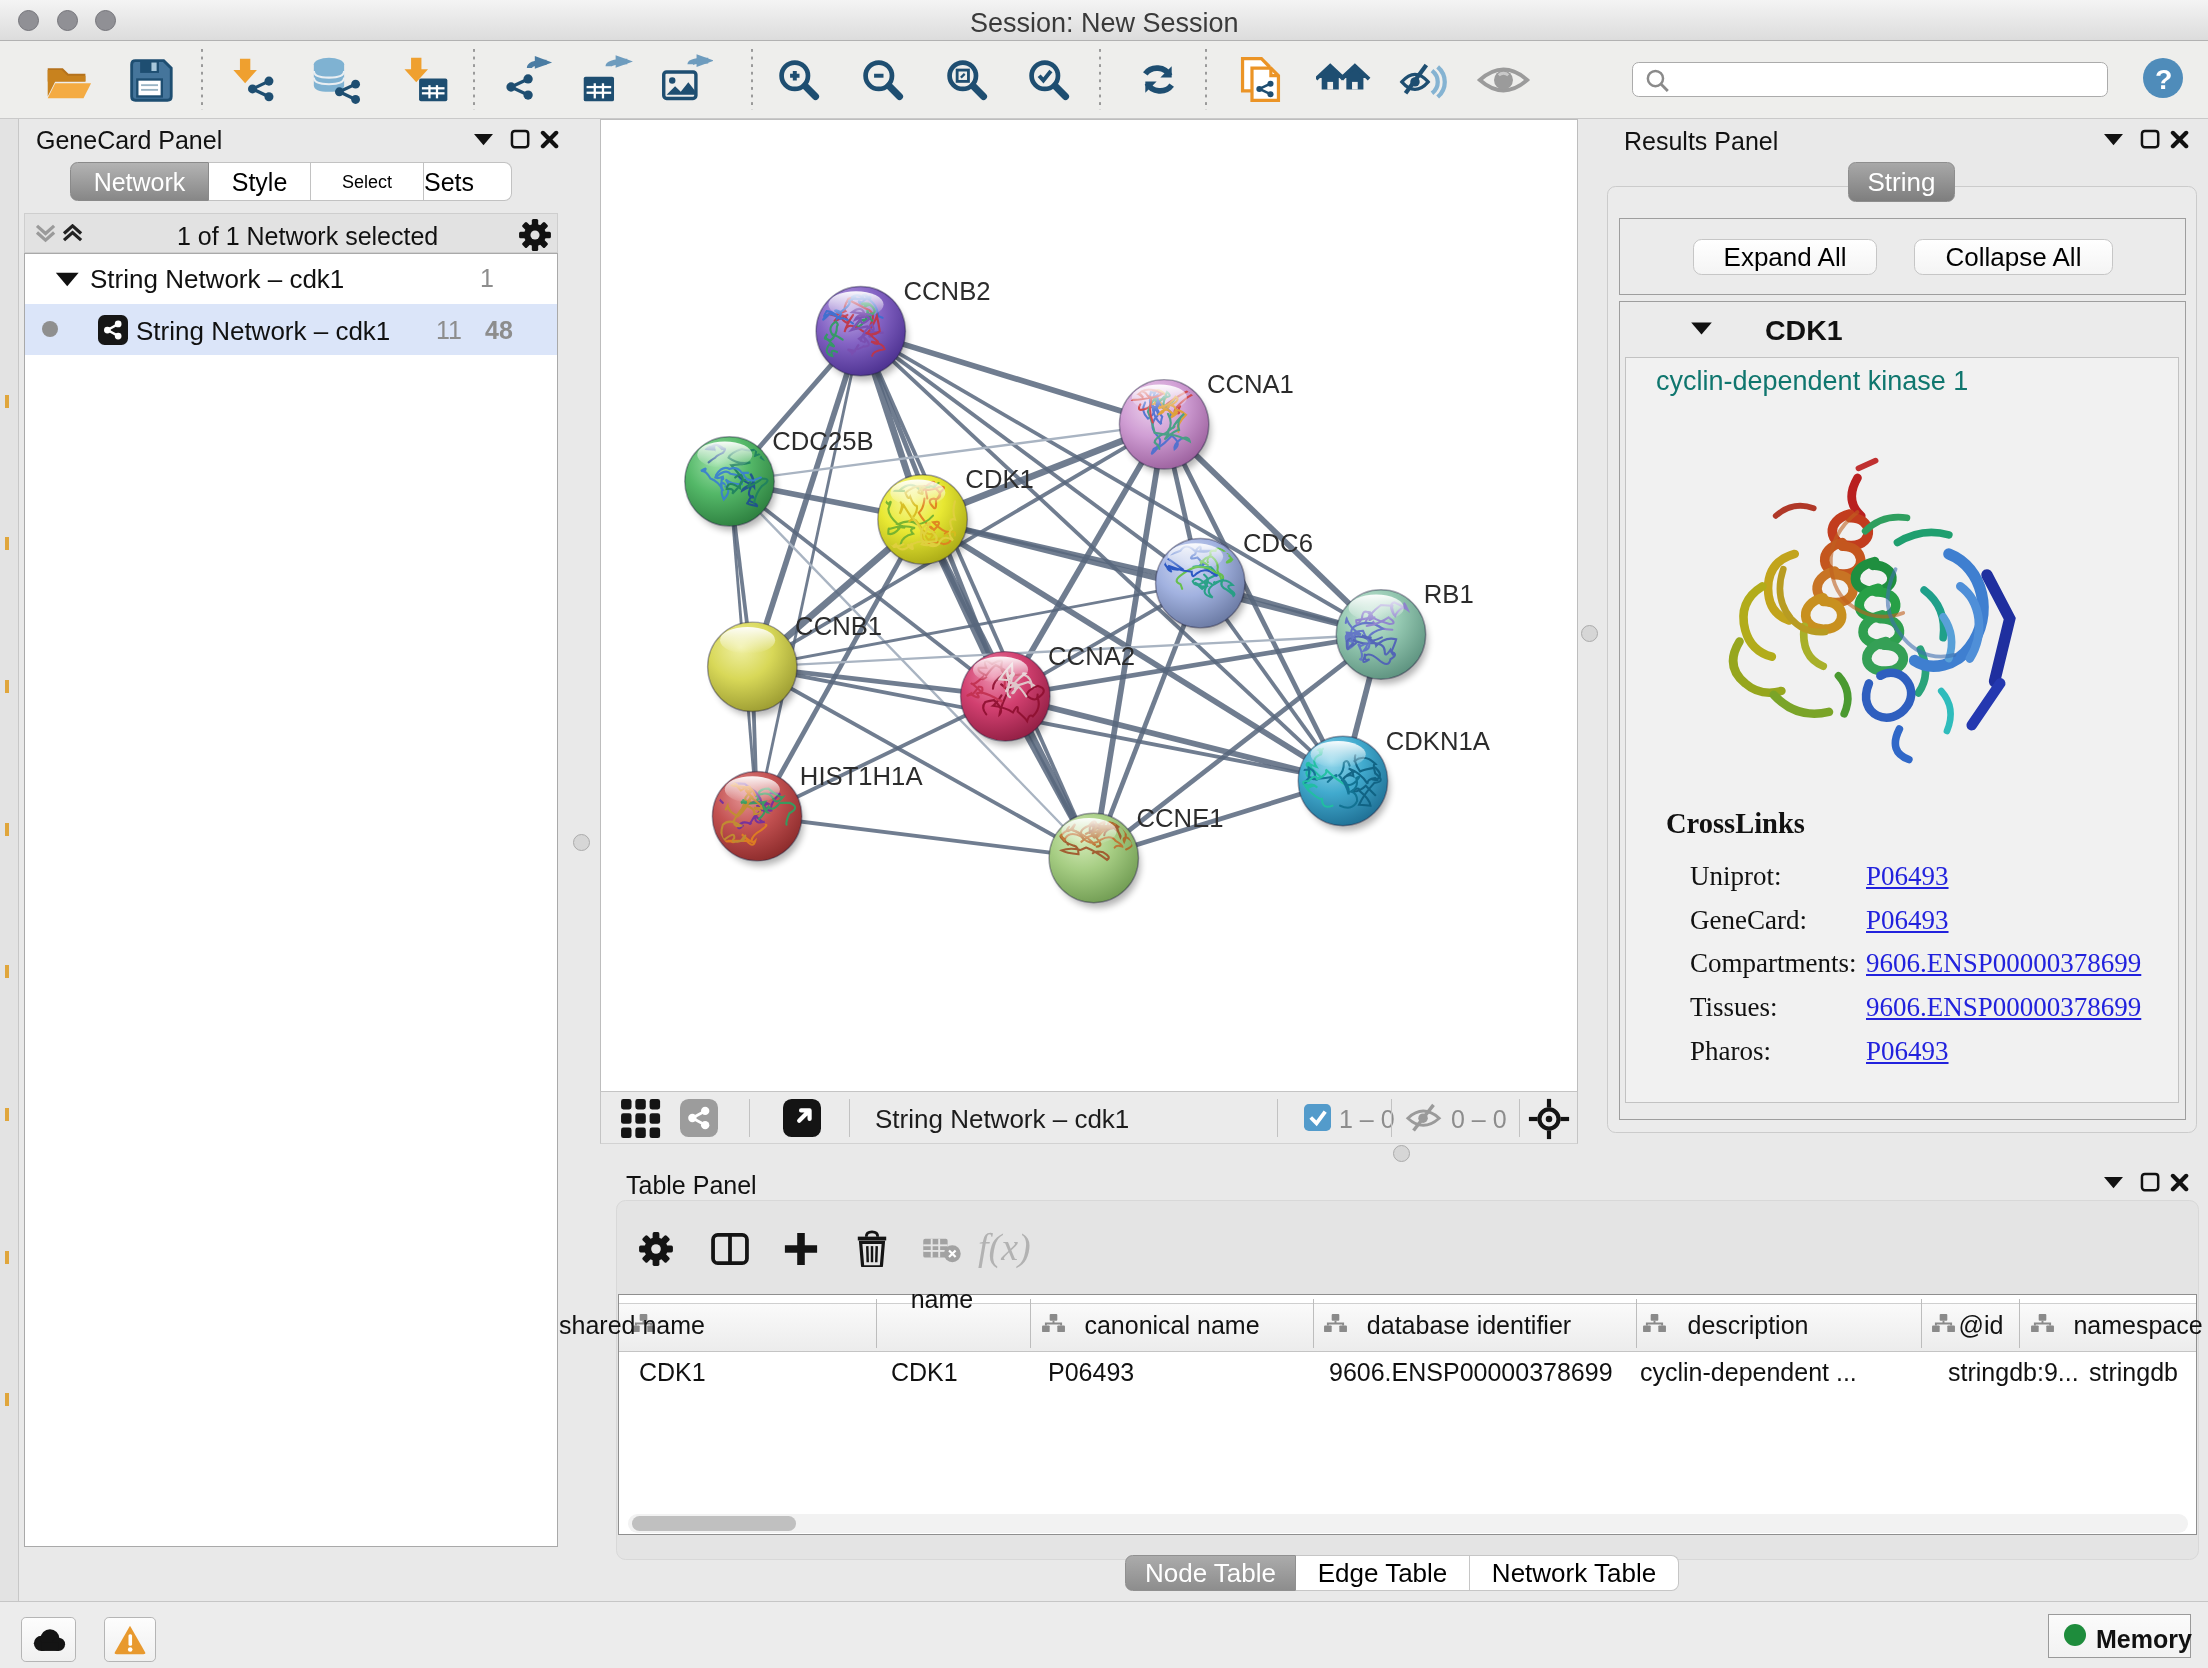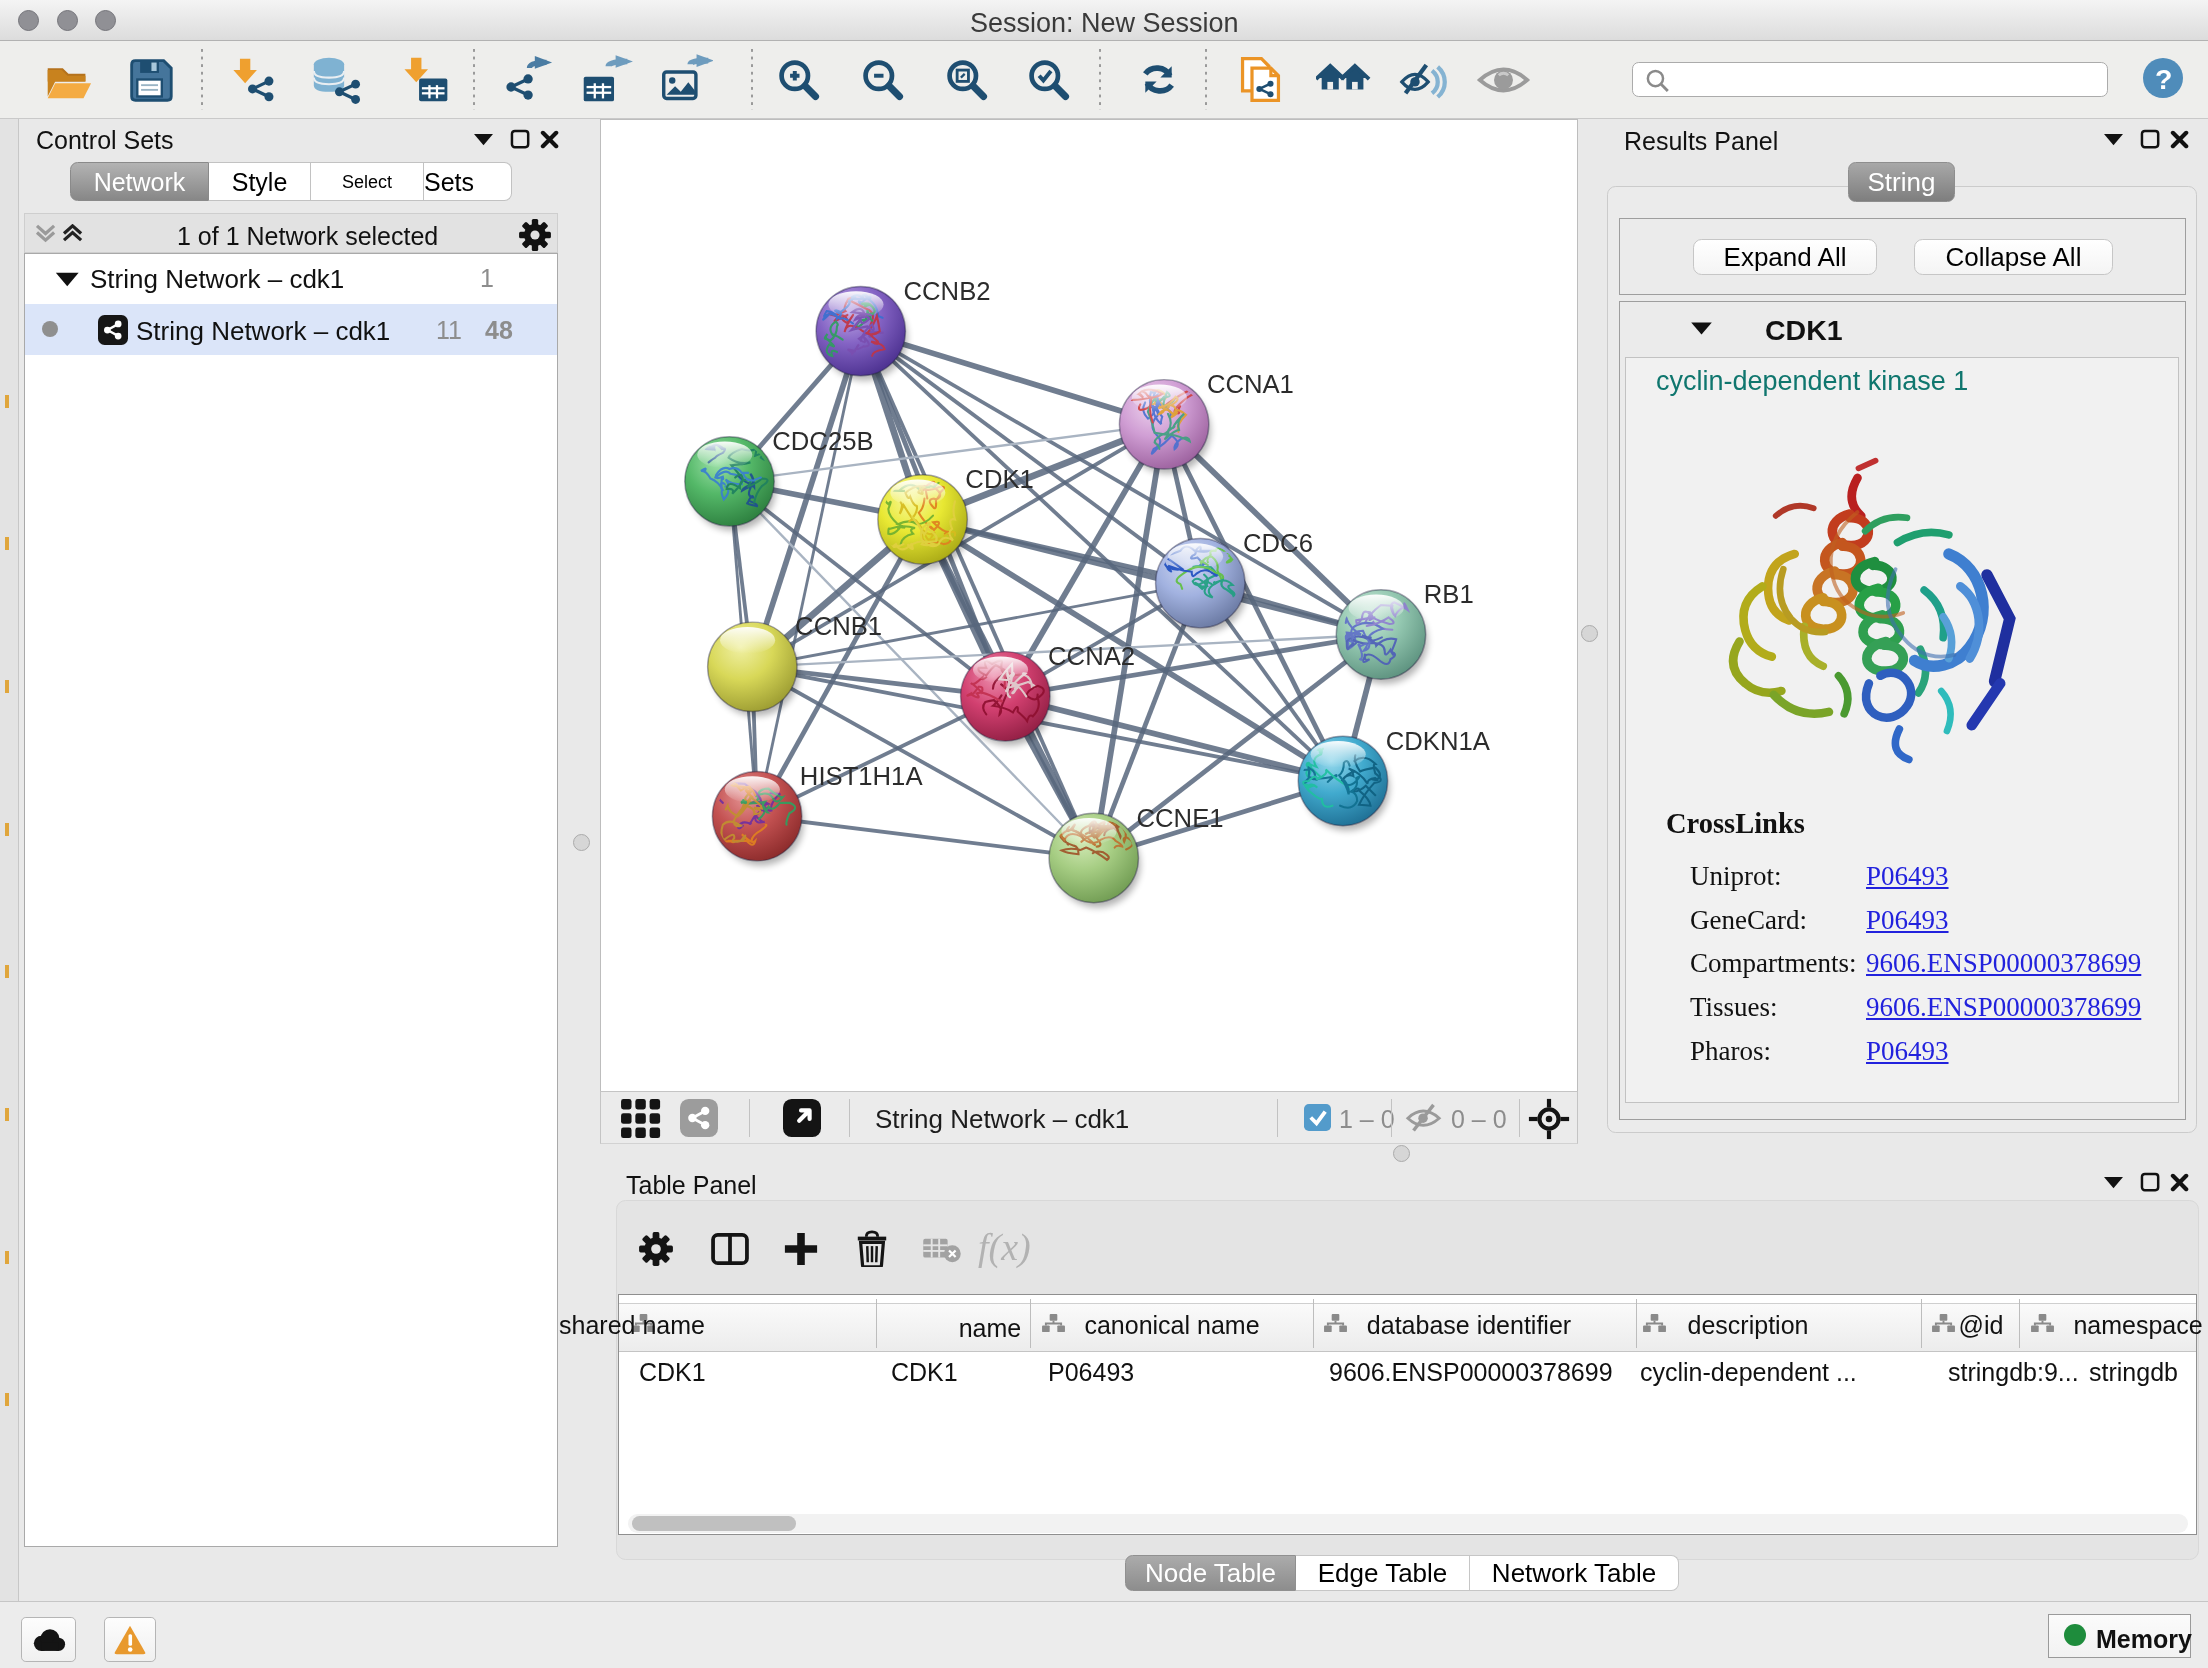--- a/index.html
+++ b/index.html
@@ -154,21 +154,21 @@
 <div class="txt" style="left:2155px;top:63px;font-size:28.5px;color:#fff;font-weight:bold;">?</div>
 <div class="abs" style="left:0px;top:119px;width:19px;height:1482px;background:#e3e3e3;border-right:1px solid #c7c7c7;"></div>
 <div class="abs" style="left:4.8px;top:395px;width:3.8px;height:13.3px;background:#e0a63c;"></div>
 <div class="abs" style="left:4.8px;top:537px;width:3.8px;height:13.3px;background:#e0a63c;"></div>
 <div class="abs" style="left:4.8px;top:680px;width:3.8px;height:13.3px;background:#e0a63c;"></div>
 <div class="abs" style="left:4.8px;top:823px;width:3.8px;height:13.3px;background:#e0a63c;"></div>
 <div class="abs" style="left:4.8px;top:965px;width:3.8px;height:13.3px;background:#e0a63c;"></div>
 <div class="abs" style="left:4.8px;top:1108px;width:3.8px;height:13.3px;background:#e0a63c;"></div>
 <div class="abs" style="left:4.8px;top:1251px;width:3.8px;height:13.3px;background:#e0a63c;"></div>
 <div class="abs" style="left:4.8px;top:1393px;width:3.8px;height:13.3px;background:#e0a63c;"></div>
-<div class="txt" style="left:36px;top:126px;font-size:25px;color:#111;font-weight:normal;">Control Sets</div>
+<div class="txt" style="left:36px;top:126px;font-size:25px;color:#111;font-weight:normal;">GeneCard Panel</div>
 <svg class="abs" style="left:472px;top:133px;" width="23" height="13.3" viewBox="0 0 24 14">
     <path d="M2.0,1.0 h20 l-10.0,12 z" fill="#111"></path>
   </svg>
 <svg class="abs" style="left:510px;top:129px;" width="23" height="21" viewBox="0 0 24 22">
     <rect x="2" y="2" width="17" height="17" rx="3" fill="none" stroke="#111" stroke-width="2.6"></rect>
   </svg>
 <svg class="abs" style="left:540px;top:130px;" width="21" height="19" viewBox="0 0 22 20">
     <path d="M3,3 L17,17 M17,3 L3,17" stroke="#111" stroke-width="4.4" stroke-linecap="round"></path>
   </svg>
 <div style="top:162px;height:39px;line-height:38px;text-align:center;font-size:25px;position:absolute;left:70px;width:139px;background:linear-gradient(#b3b3b3,#878787);color:#fff;border:1px solid #8a8a8a;border-radius:7.6px 0 0 7.6px;">Network</div>
@@ -727,21 +727,21 @@
   </svg>
 <svg class="abs" style="left:2030px;top:1313px;" width="25" height="21" viewBox="0 0 26 22">
     <g fill="#8a8a8a">
       <rect x="9" y="1" width="8" height="7" rx="1"></rect>
       <rect x="1" y="13" width="8" height="7" rx="1"></rect>
       <rect x="17" y="13" width="8" height="7" rx="1"></rect>
     </g>
     <path d="M13,8 v3 M5,13 v-2 h16 v2" fill="none" stroke="#8a8a8a" stroke-width="2"></path>
   </svg>
 <div class="txt" style="left:559px;top:1311px;width:416px;font-size:25px;color:#111;">shared name</div>
-<div class="txt" style="left:752px;top:1314px;width:380px;text-align:center;font-size:25px;color:#111;margin-left:48px;">name</div>
+<div class="txt" style="left:752px;top:1285px;width:380px;text-align:center;font-size:25px;color:#111;">name</div>
 <div class="txt" style="left:982px;top:1311px;width:380px;text-align:center;font-size:25px;color:#111;">canonical name</div>
 <div class="txt" style="left:1279px;top:1311px;width:380px;text-align:center;font-size:25px;color:#111;">database identifier</div>
 <div class="txt" style="left:1558px;top:1311px;width:380px;text-align:center;font-size:25px;color:#111;">description</div>
 <div class="txt" style="left:1791px;top:1311px;width:380px;text-align:center;font-size:25px;color:#111;">@id</div>
 <div class="txt" style="left:1948px;top:1311px;width:380px;text-align:center;font-size:25px;color:#111;">namespace</div>
 <div class="txt" style="left:639px;top:1358px;font-size:25px;color:#111;font-weight:normal;">CDK1</div>
 <div class="txt" style="left:891px;top:1358px;font-size:25px;color:#111;font-weight:normal;">CDK1</div>
 <div class="txt" style="left:1048px;top:1358px;font-size:25px;color:#111;font-weight:normal;">P06493</div>
 <div class="txt" style="left:1329px;top:1358px;font-size:25px;color:#111;font-weight:normal;">9606.ENSP00000378699</div>
 <div class="txt" style="left:1640px;top:1358px;font-size:25px;color:#111;font-weight:normal;">cyclin-dependent ...</div>

